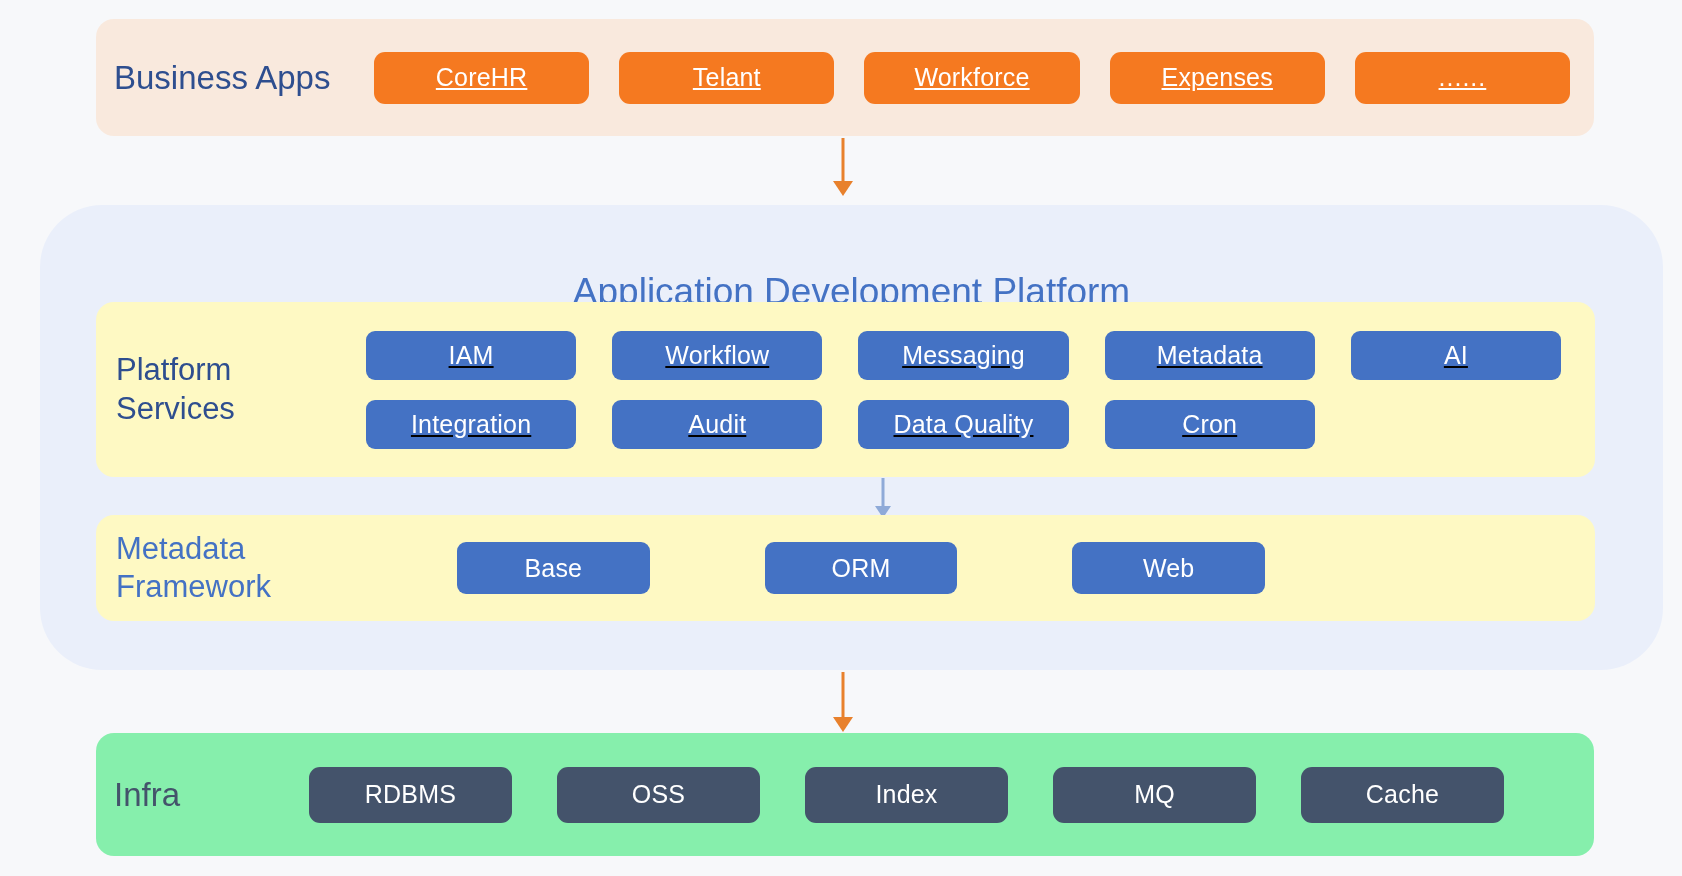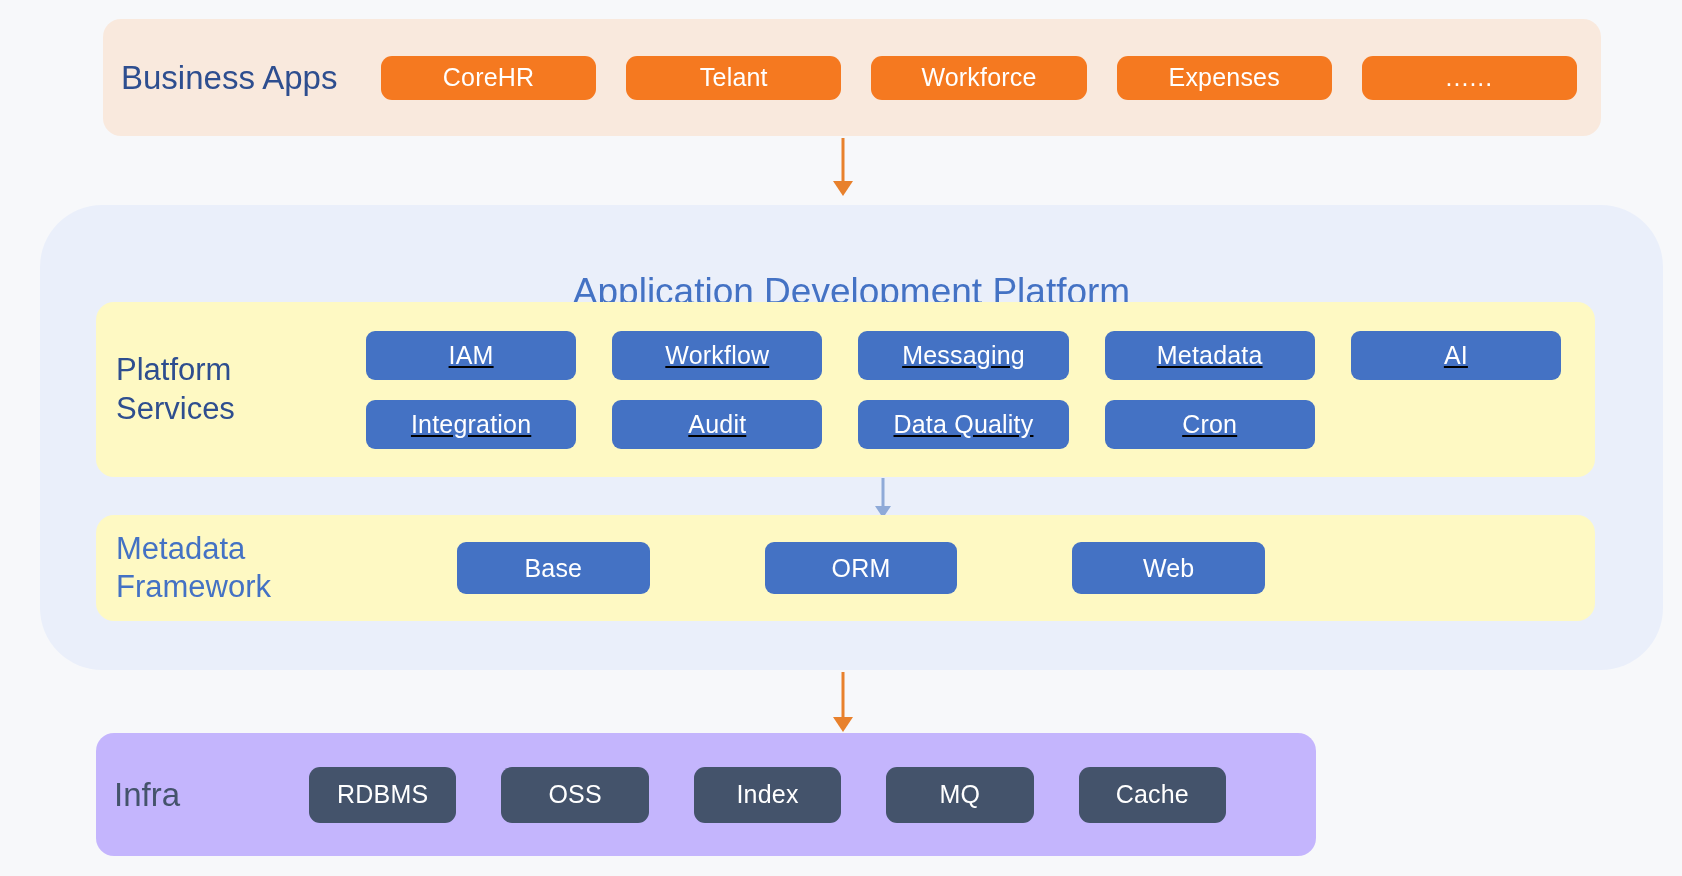--- a/index.html
+++ b/index.html
@@ -39,42 +39,42 @@
   .apps-band {
     position: absolute;
     left: 96px;
     top: 19px;
     width: 1498px;
     height: 117px;
     background: #f9e9dd;
     border-radius: 18px;
     display: flex;
     align-items: center;
-    margin-left: 7px;
   }
   .apps-label {
     color: #2e4e8f;
     font-size: 33px;
     line-height: 1;
     margin-left: 18px;
     width: 260px;
     flex: none;
   }
   .apps-chips {
     display: flex;
     align-items: center;
     flex: 1;
     gap: 30px;
     padding-right: 24px;
   }
   .chip-orange {
     background: #f57920;
-    height: 44px;
+    height: 52px;
     flex: 1;
     border-radius: 11px;
+    text-decoration: underline;
   }
   .chip-orange.dots {
     font-size: 25px;
     letter-spacing: 1px;
   }
 
   
   .platform-card {
     position: absolute;
     left: 40px;
@@ -156,23 +156,23 @@
   .fw-row .chip-blue {
     height: 52px;
     flex: 1;
   }
 
   
   .infra-band {
     position: absolute;
     left: 96px;
     top: 733px;
-    width: 1220px;
+    width: 1498px;
     height: 123px;
-    background: #c4b5fd;
+    background: #86efac;
     border-radius: 18px;
     display: flex;
     align-items: center;
   }
   .infra-label {
     flex: none;
     width: 148px;
     margin-left: 18px;
     color: #44536b;
     font-size: 33px;

